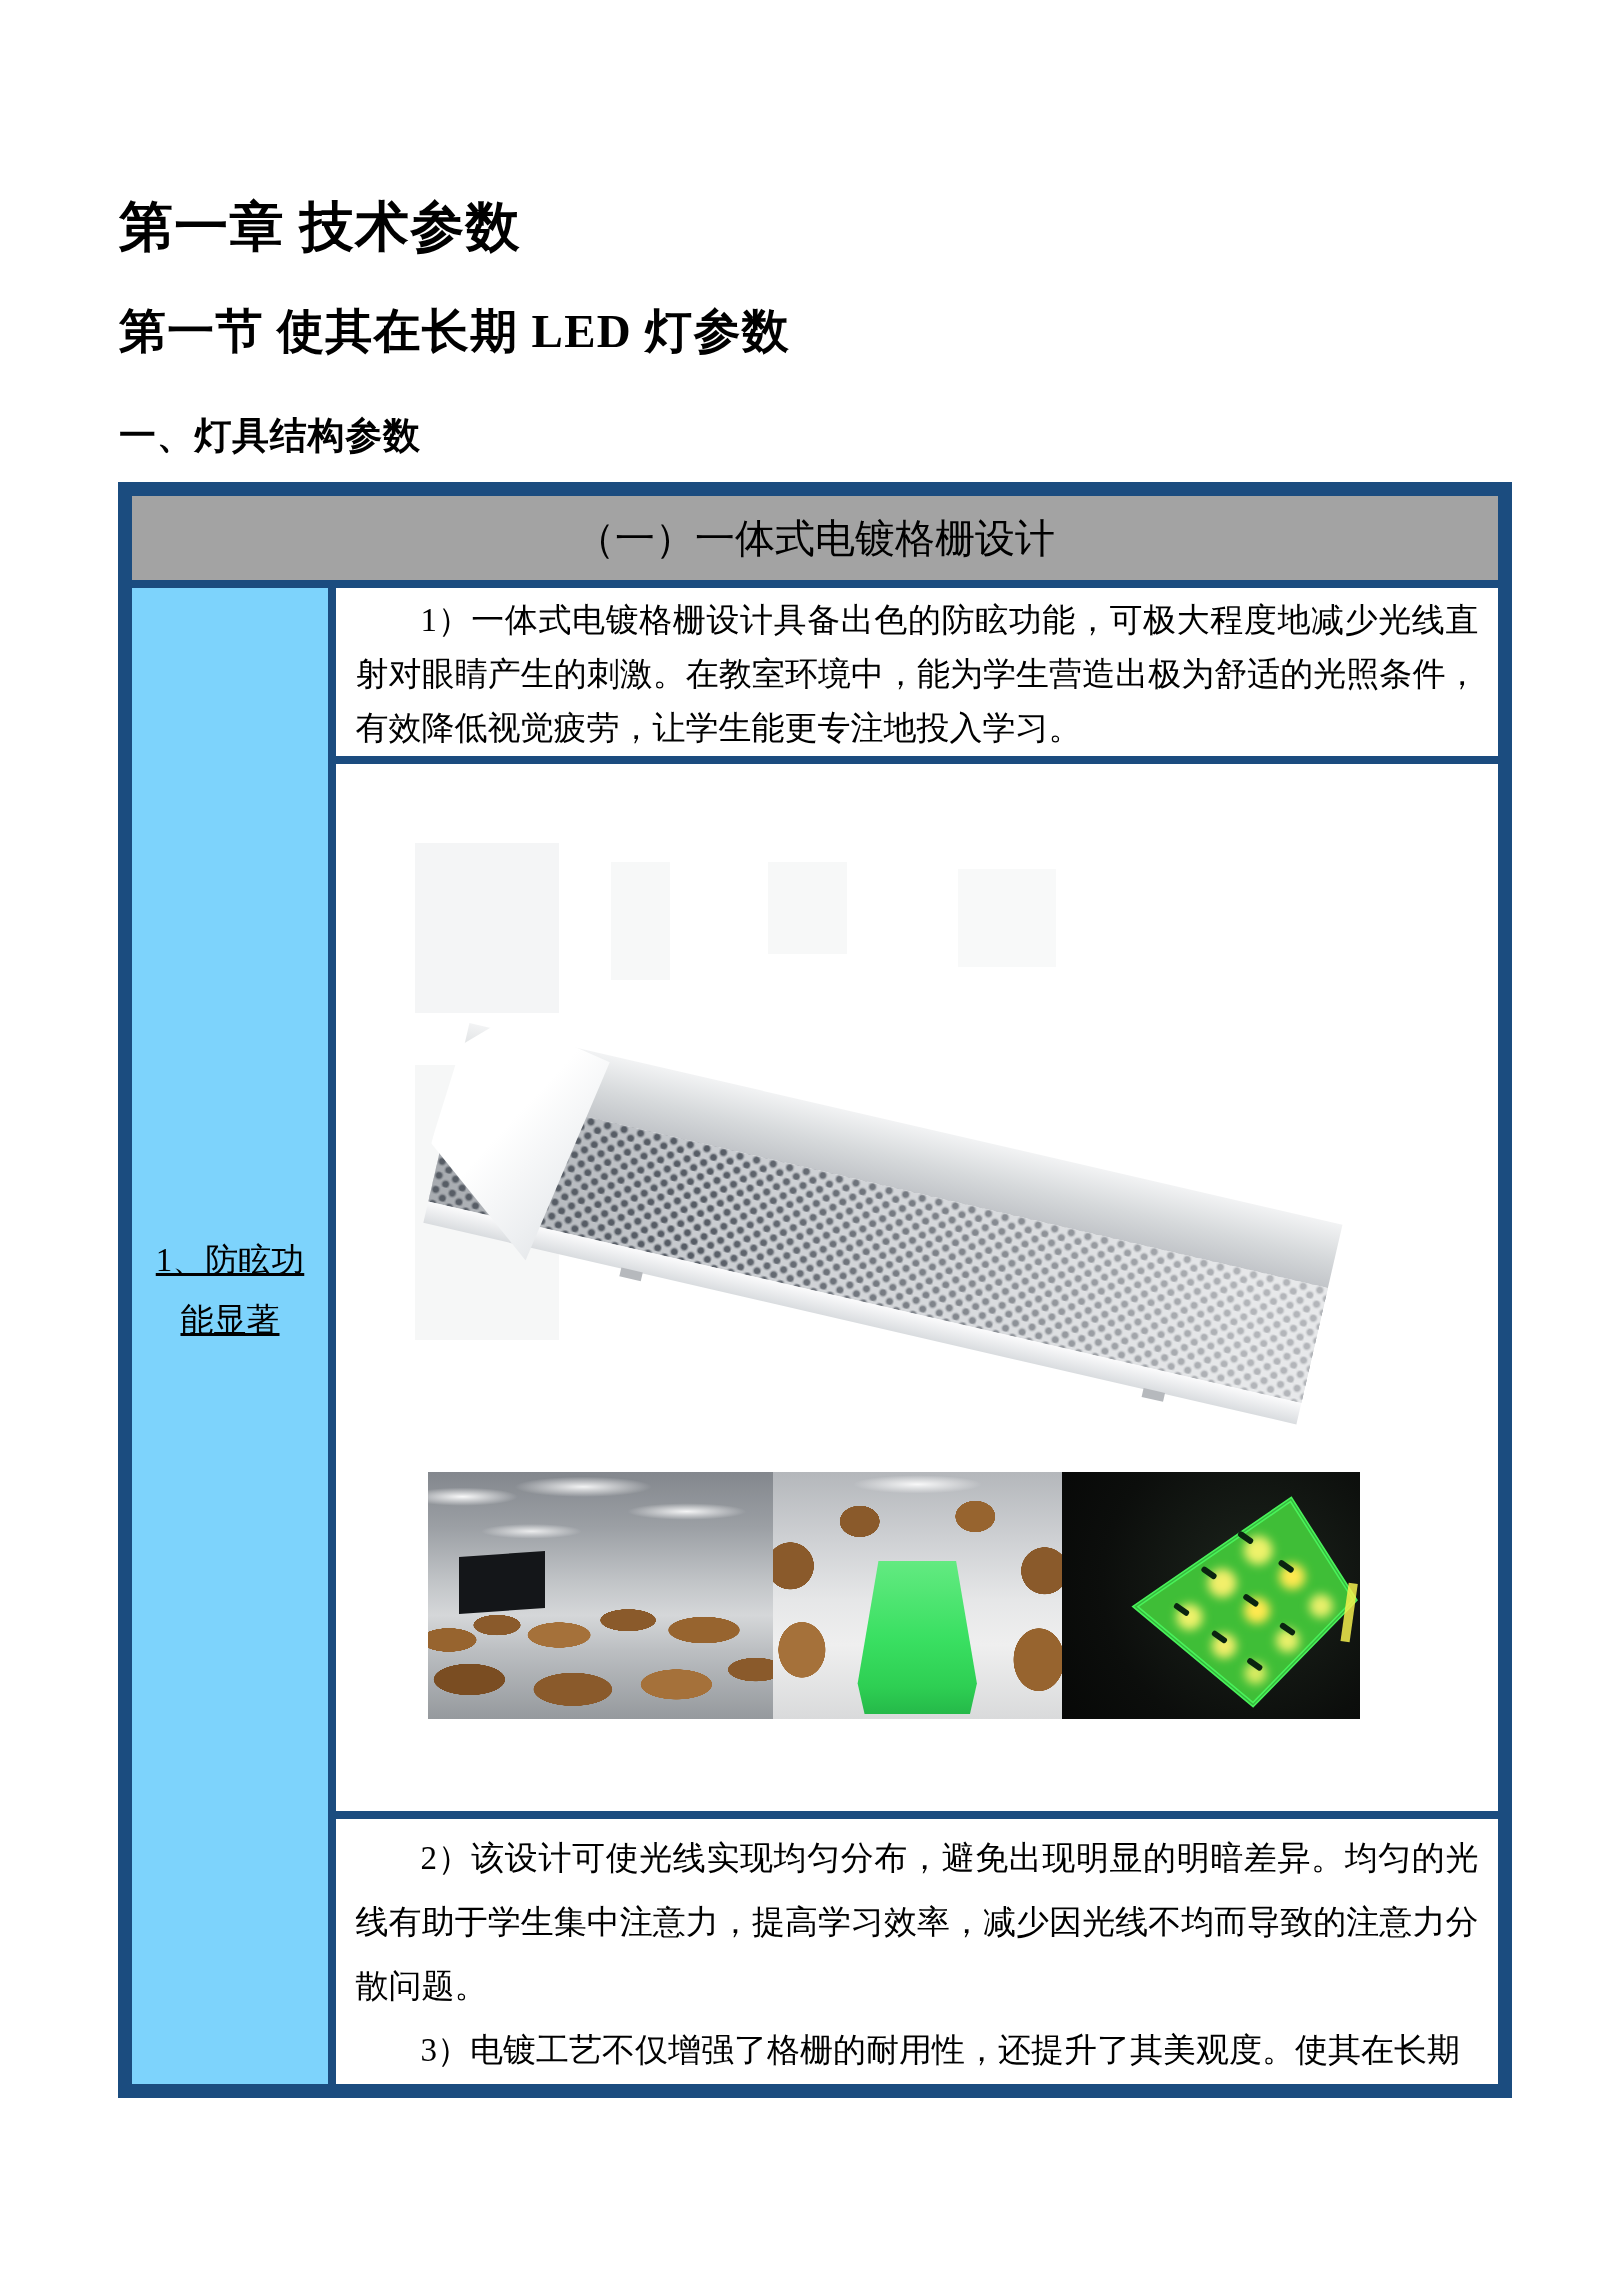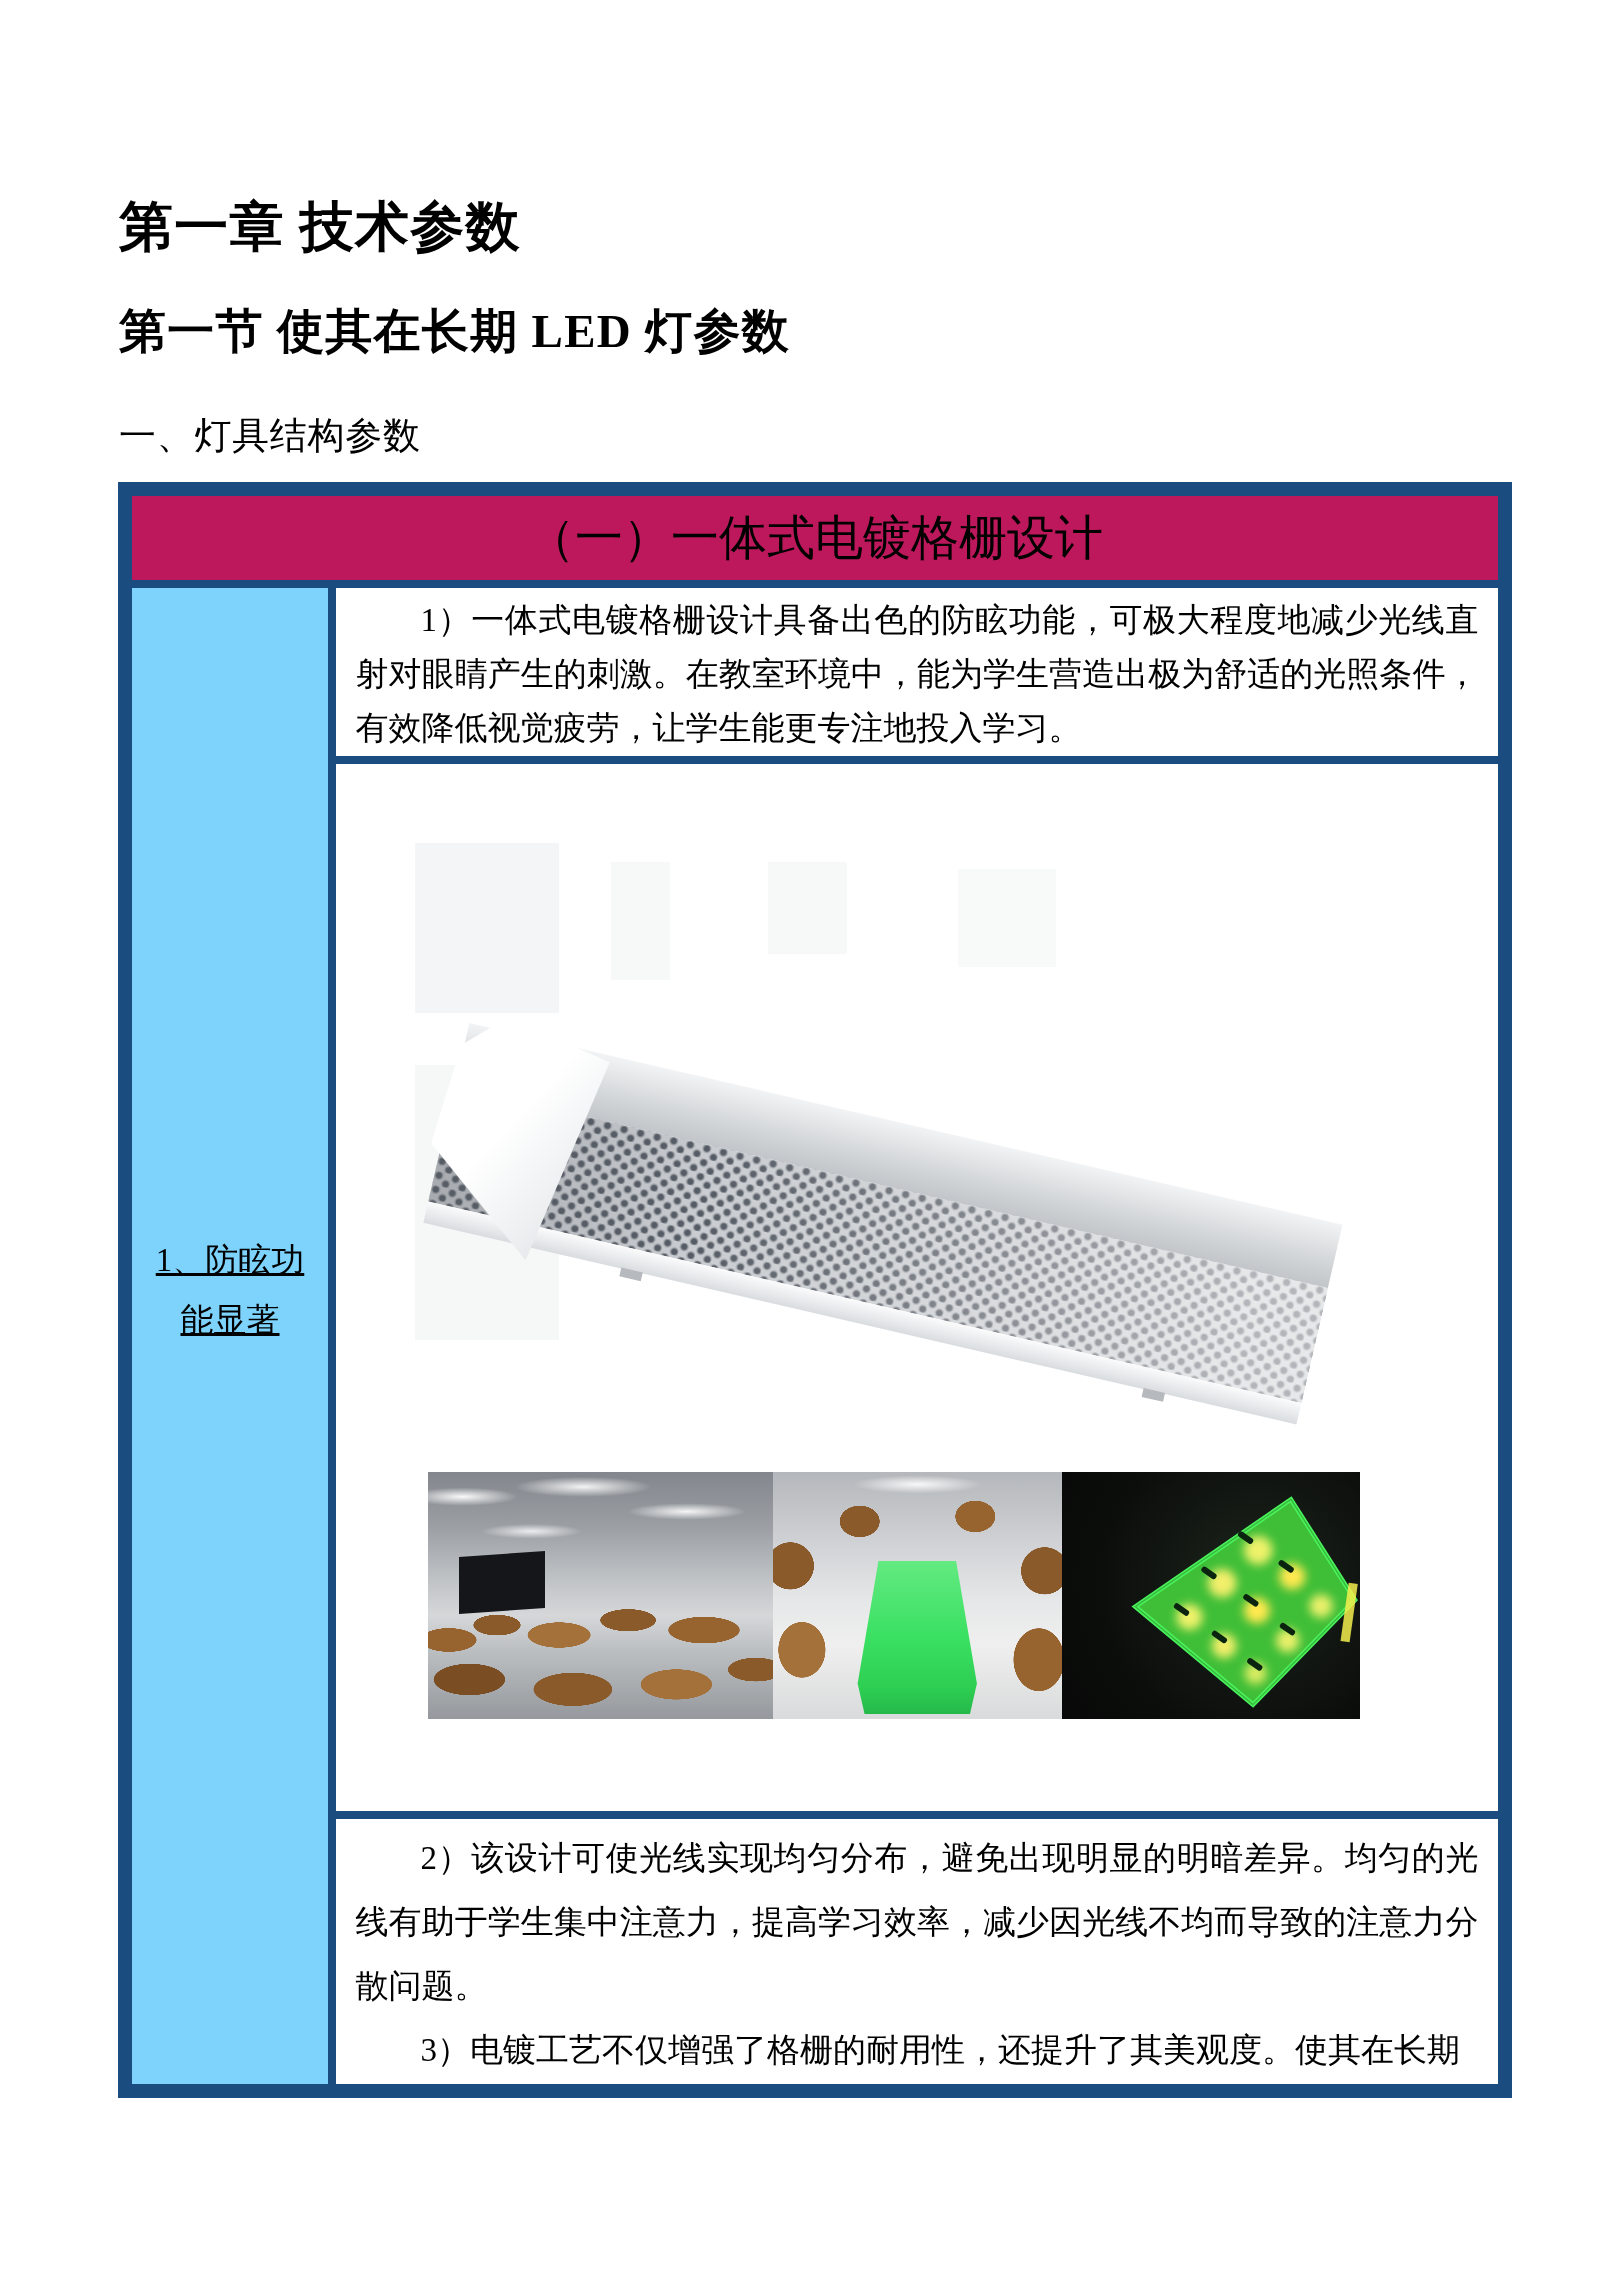--- a/index.html
+++ b/index.html
@@ -18,37 +18,37 @@
   .h-chapter {
     position:absolute; left:119px; top:191px;
     font-size:54px; font-weight:bold; letter-spacing:1.3px;
   }
   .h-section {
     position:absolute; left:119px; top:300px;
     font-size:47px; font-weight:bold; letter-spacing:1.3px;
   }
   .h-subsection {
     position:absolute; left:119px; top:411px;
-    font-size:37px; font-weight:normal; letter-spacing:0.7px;
+    font-size:37px; font-weight:bold; letter-spacing:0.7px;
   }
 
   
   .tbl {
     position:absolute; left:118px; top:482px;
     width:1394px; height:1616px;
     border:14.4px solid #1b4c7f;
     background:#fff;
     display:flex; flex-direction:column;
   }
   .tbl-header {
     flex:0 0 92px;
-    background:#be185d;
+    background:#a3a3a3;
     border-bottom:8.5px solid #1b4c7f;
     display:flex; align-items:center; justify-content:center;
-    font-size:48px;
+    font-size:40px;
   }
   .tbl-body { flex:1; display:flex; min-height:0; }
   .left-cell {
     flex:0 0 204px;
     background:#7dd3fc;
     border-right:8.5px solid #1b4c7f;
     display:flex; align-items:center; justify-content:center;text-decoration:underline;
   }
   .left-label {
     width:164px; text-align:center;

